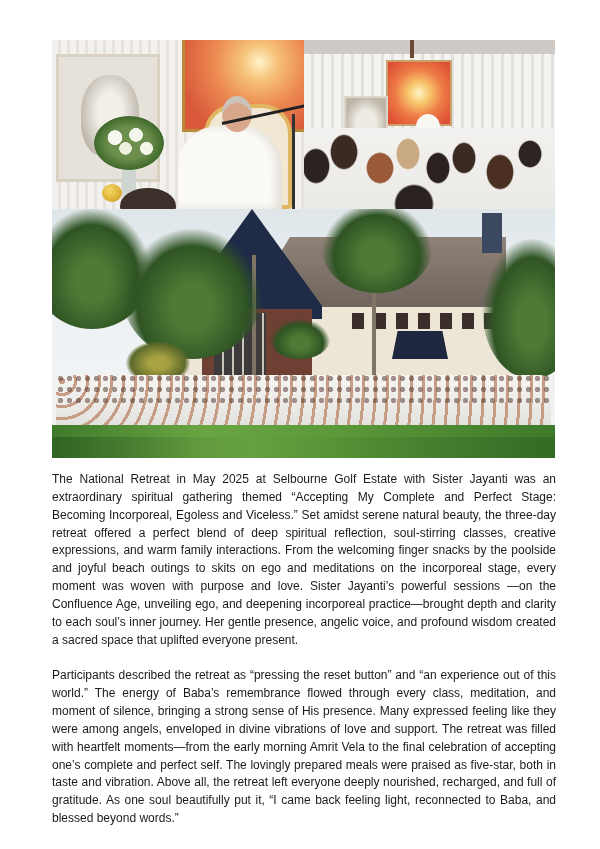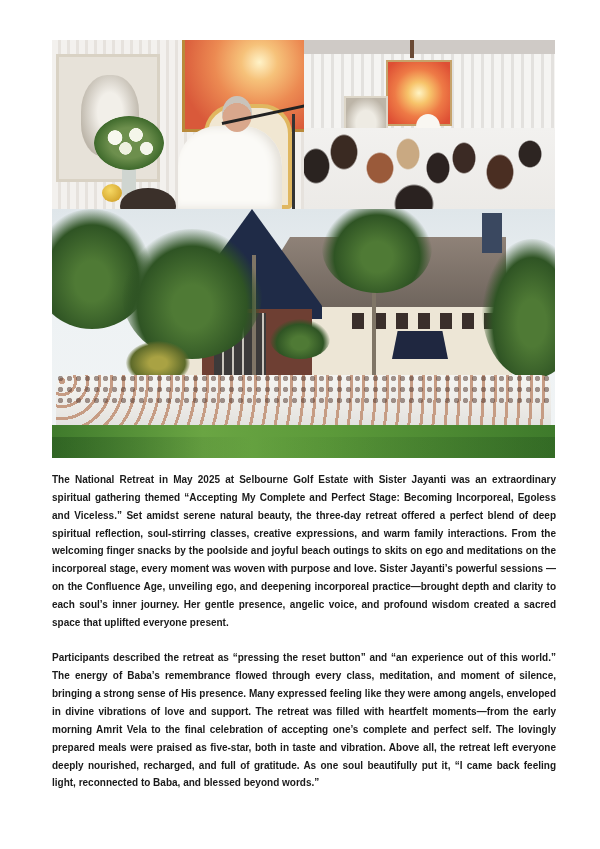--- a/index.html
+++ b/index.html
@@ -66,21 +66,21 @@
   #photo-group .shrub { position: absolute; left: 74px; top: 132px; width: 64px; height: 44px; border-radius: 50%; background: radial-gradient(ellipse, #a9a243 20%, #5d6a2a 60%, transparent 72%); }
   #photo-group .crowd { position: absolute; left: 4px; top: 166px; width: 495px; height: 52px; background:
       repeating-radial-gradient(circle at 6px 6px, #c69c84 0 3px, transparent 3px 12px),
       linear-gradient(#f5f5f2 0%, #eceae6 60%, #e2e1de 100%);
       border-radius: 10px 10px 2px 2px; }
   #photo-group .crowd-heads { position: absolute; left: 4px; top: 164px; width: 495px; height: 30px; background-image: radial-gradient(circle 3px, #5a4036 80%, transparent 100%); background-size: 9px 11px; opacity: .55; }
   #photo-group .lawn { position: absolute; left: 0; top: 216px; width: 100%; height: 33px; background: linear-gradient(90deg, #3f7a2c 0%, #6aa543 30%, #5c9a3a 55%, #3e7a2b 100%); }
   #photo-group .lawn-shade { position: absolute; left: 0; top: 228px; width: 100%; height: 21px; background: linear-gradient(90deg, rgba(20,60,20,.35), rgba(20,60,20,0) 40%, rgba(20,60,20,.25)); }
 
   
-  .article { position: absolute; left: 52px; top: 471px; width: 504px; color: #1a1a1a; font-family: "Liberation Sans", sans-serif; font-size: 10px; line-height: 17.85px; font-weight: bold; }
+  .article { position: absolute; left: 52px; top: 471px; width: 504px; color: #1a1a1a; font-family: "Liberation Sans", sans-serif; font-size: 12px; line-height: 17.85px; }
   .article p { margin: 0 0 17.85px 0; text-align: justify; hyphens: none; }
 </style>
 </head>
 <body>
 
 <div id="photo-speaker" class="photo" role="img" aria-label="Sister Jayanti speaking on stage with a microphone, beside a sketch portrait and a bouquet of white flowers, in front of a glowing orange sun painting">
   <div class="curtain"></div>
   <div class="portrait-frame">
       <div class="portrait-face"></div>
     </div>

